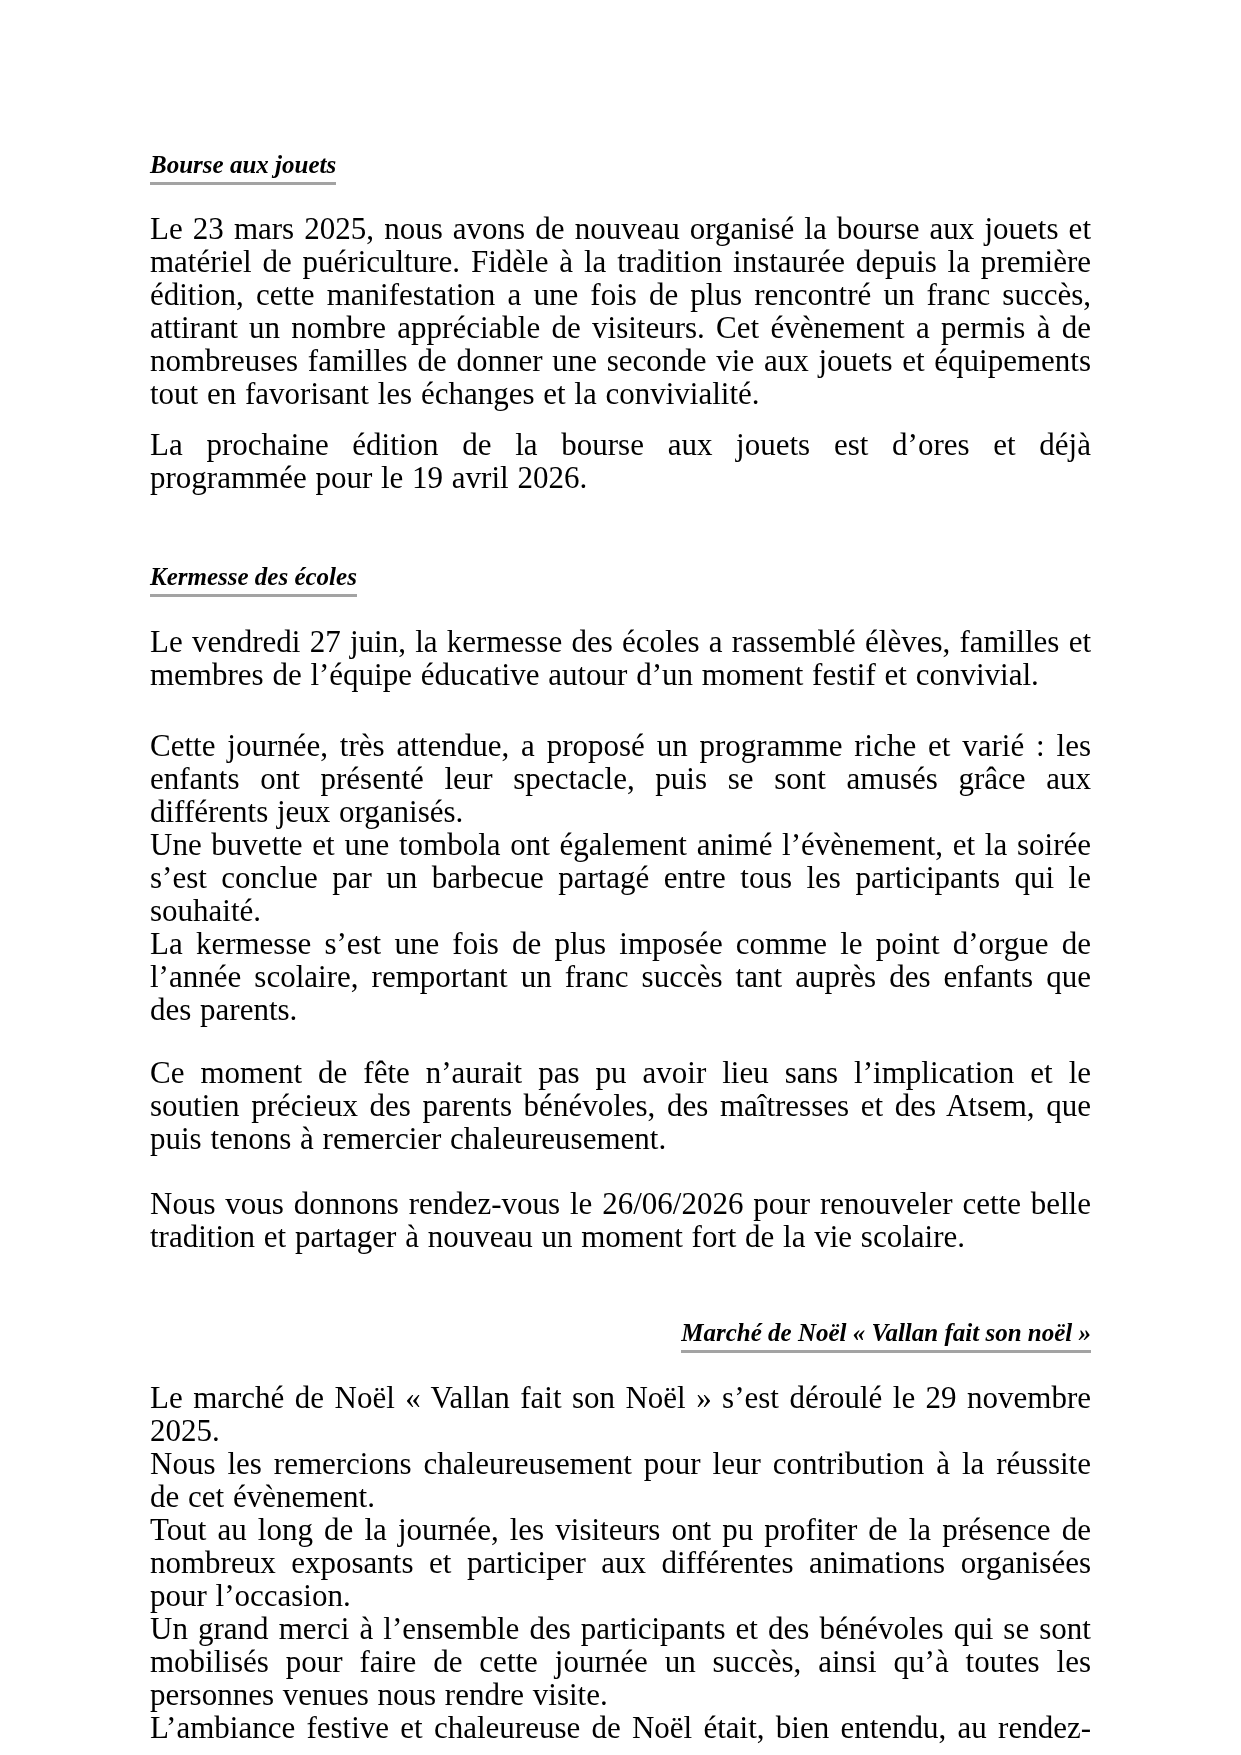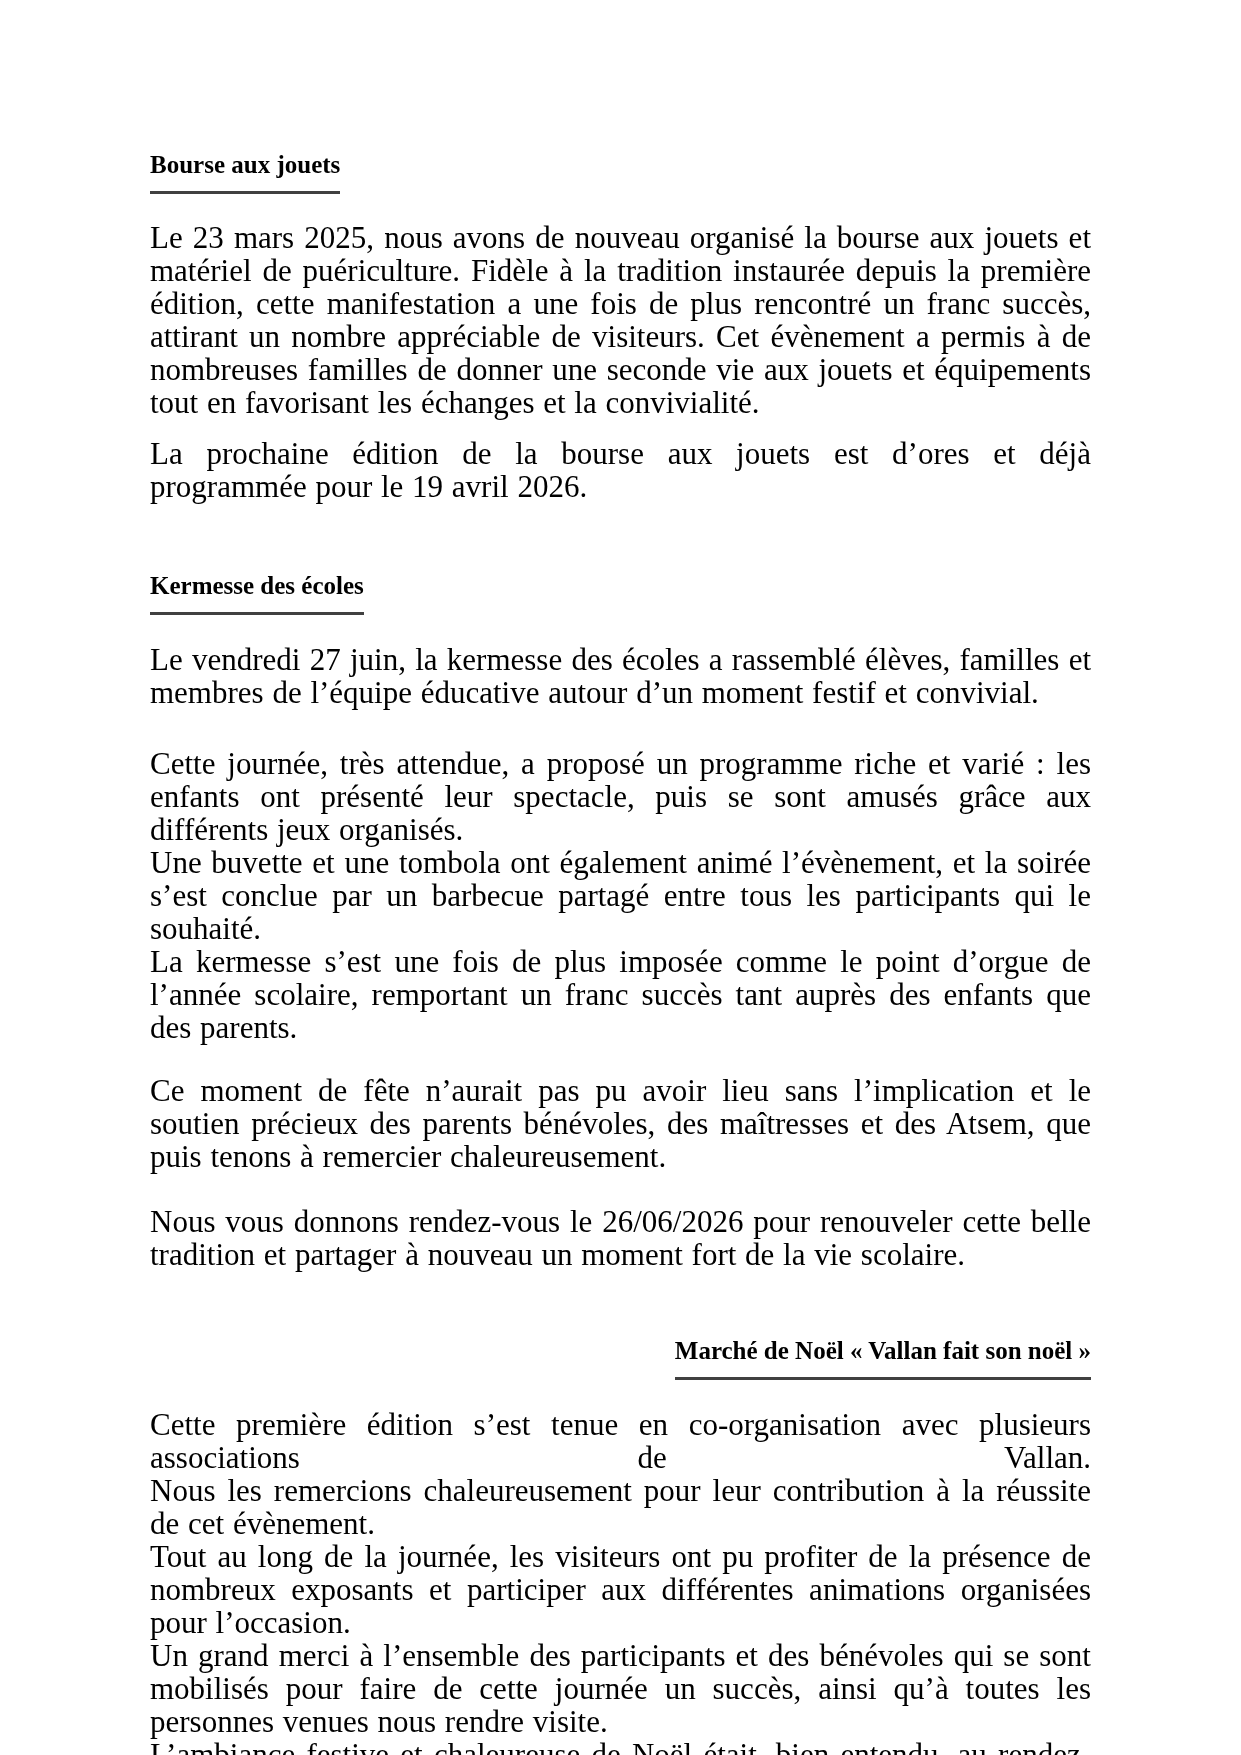--- a/index.html
+++ b/index.html
@@ -23,22 +23,23 @@
     width: 941px;
   }
   .heading {
     font-size: 25px;
     line-height: 33px;
     font-weight: bold;
     margin: 0;
   }
   .heading .heading-text {
     display: inline-block;
-    border-bottom: 3px solid #404040;
-    padding-bottom: 10px;
+    border-bottom: 3px solid #a3a3a3;
+    padding-bottom: 1px;
+    font-style: italic;
   }
   .para {
     font-size: 31px;
     line-height: 33px;
     text-align: justify;
     margin: 0;
     word-spacing: 1px;
   }
   .para.stretch {
     text-align-last: justify;
@@ -77,21 +78,21 @@
       <p class="para">La kermesse s’est une fois de plus imposée comme le point d’orgue de l’année scolaire, remportant un franc succès tant auprès des enfants que des parents.</p>
     </div>
 
     <p class="para" id="p-kermesse-merci">Ce moment de fête n’aurait pas pu avoir lieu sans l’implication et le soutien précieux des parents bénévoles, des maîtresses et des Atsem, que puis tenons à remercier chaleureusement.</p>
 
     <p class="para" id="p-kermesse-rdv">Nous vous donnons rendez-vous le 26/06/2026 pour renouveler cette belle tradition et partager à nouveau un moment fort de la vie scolaire.</p>
 
     <h2 class="heading" id="h-noel"><span class="heading-text">Marché de Noël « Vallan fait son noël »</span></h2>
 
     <div id="g-noel">
-      <p class="para stretch">Cette première édition s’est tenue en co-organisation avec plusieurs associations de Vallan.</p>
+      <p class="para">Le marché de Noël « Vallan fait son Noël » s’est déroulé le 29 novembre 2025.</p>
       <p class="para">Nous les remercions chaleureusement pour leur contribution à la réussite de cet évènement.</p>
       <p class="para">Tout au long de la journée, les visiteurs ont pu profiter de la présence de nombreux exposants et participer aux différentes animations organisées pour l’occasion.</p>
       <p class="para">Un grand merci à l’ensemble des participants et des bénévoles qui se sont mobilisés pour faire de cette journée un succès, ainsi qu’à toutes les personnes venues nous rendre visite.</p>
       <p class="para">L’ambiance festive et chaleureuse de Noël était, bien entendu, au rendez-vous.</p>
     </div>
 
   </div>
 </div>
 
 </body></html>

